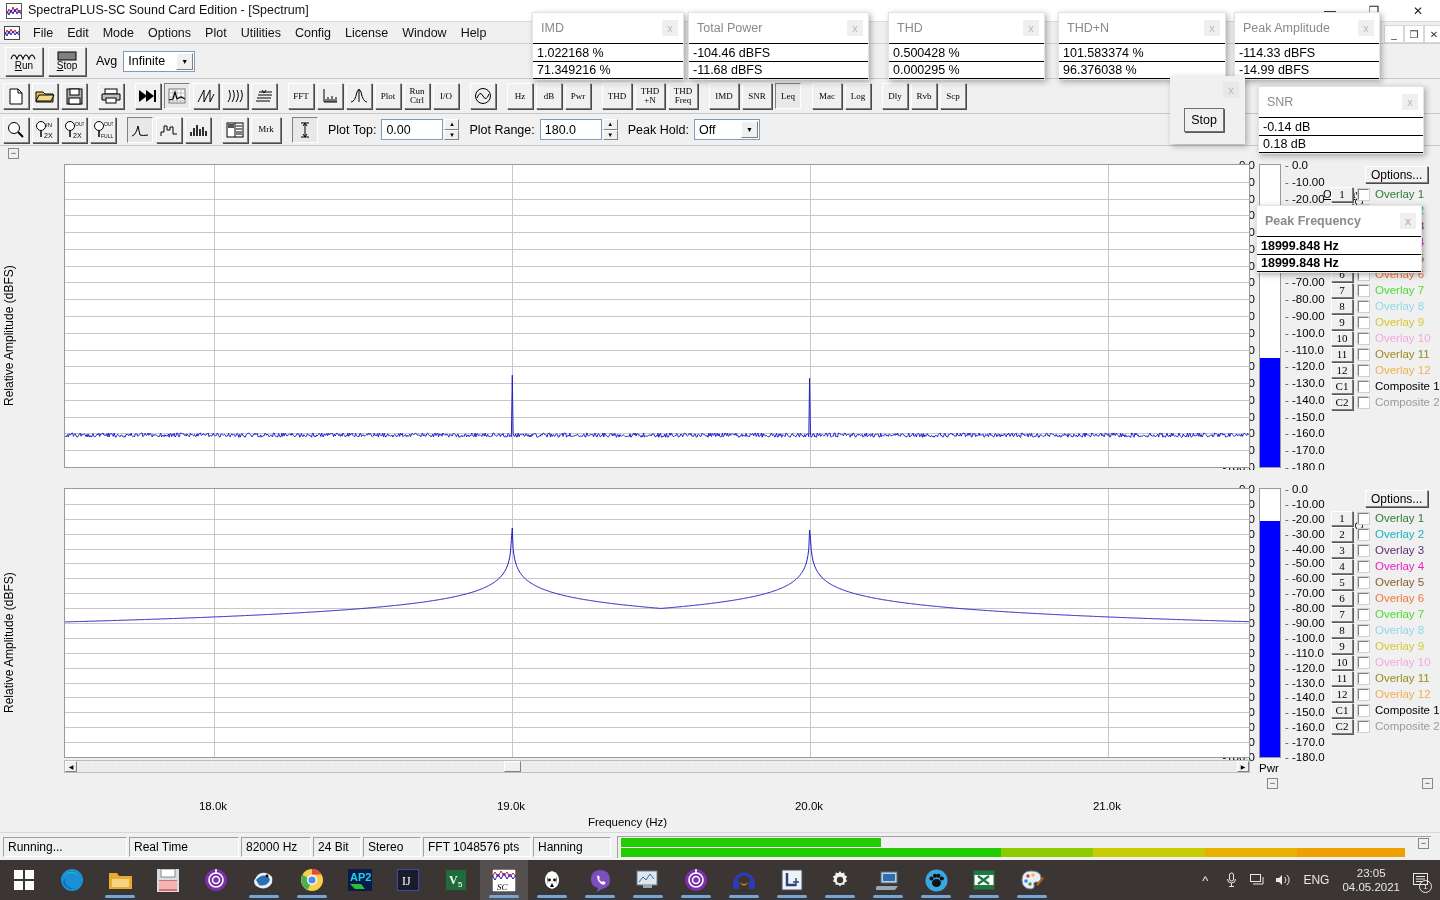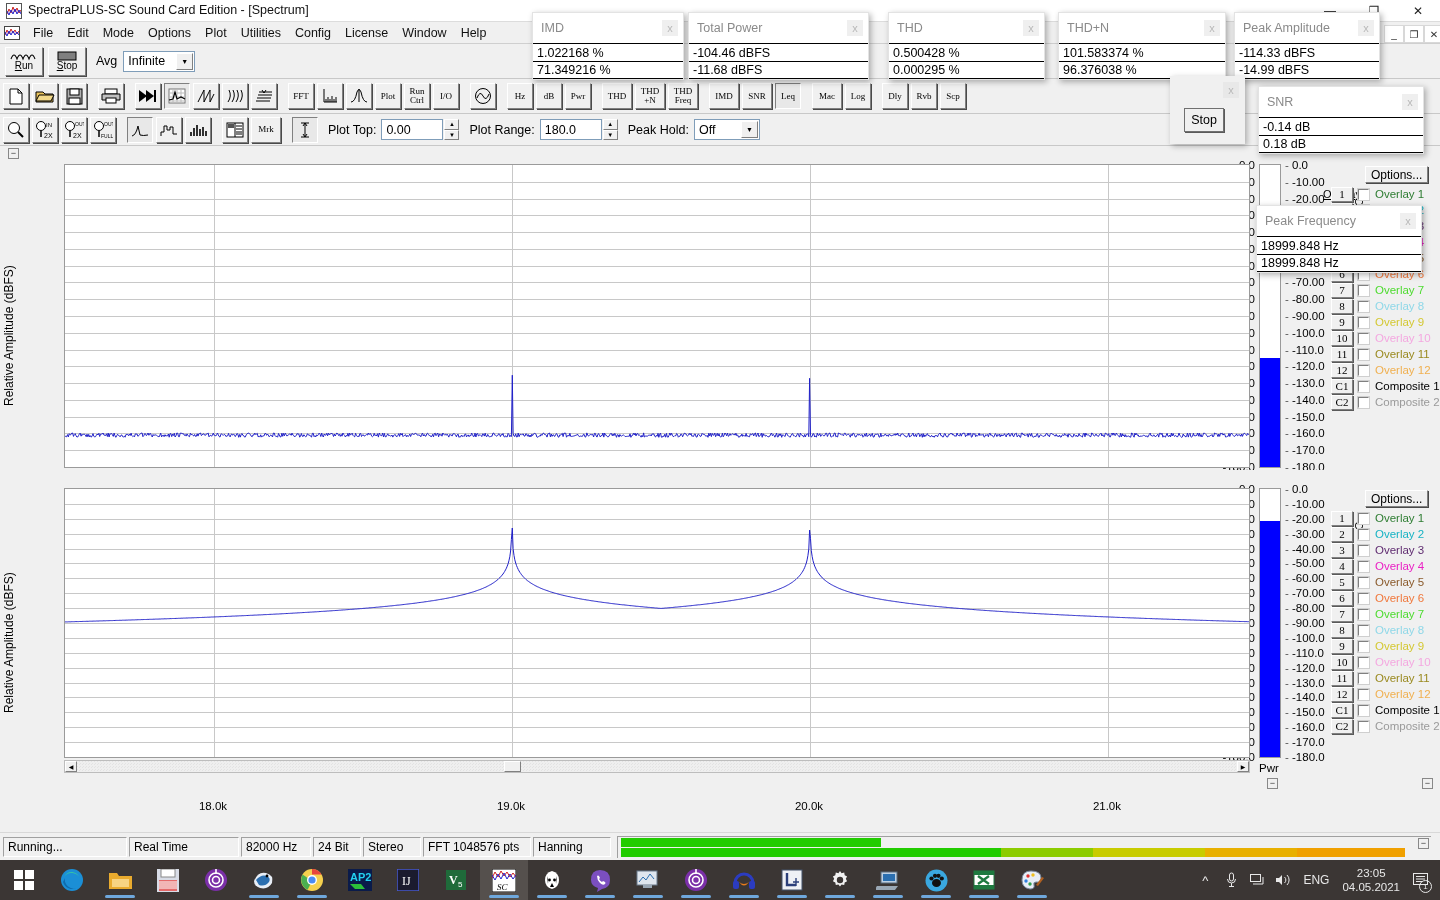--- a/index.html
+++ b/index.html
@@ -710,20 +710,21 @@
       <div class="sbtn" style="left:0;">◀</div>
       <div class="thumb" id="freqThumb" style="left: 438.985px;"></div>
       <div class="sbtn" style="right:0;">▶</div>
     </div>
     <div id="xticks">
         <div class="xtick" style="left: 212.995px; top: 330px;">18.0k</div>
         <div class="xtick" style="left: 510.985px; top: 330px;">19.0k</div>
         <div class="xtick" style="left: 808.975px; top: 330px;">20.0k</div>
         <div class="xtick" style="left: 1106.96px; top: 330px;">21.0k</div>
       </div>
+    <div class="xlabel" id="xaxislabel" style="left: 0px; top: 346px;">Frequency (Hz)</div>
   </div>
 
   <div class="ovpane" id="ovtop">
       <div class="ovtitle" style="left: 68px; top: 2px;">Overlays</div>
       <div class="levelbar" style="left: 4px; top: 18px; height: 304px;">
         <div class="fill" style="height: 36%;"></div>
       </div>
       <div class="ovytick" style="left: 30px; top: 19px;"><span class="dash">- </span>0.0</div>
       <div class="ovytick" style="left: 30px; top: 35.7778px;"><span class="dash">- </span>-10.00</div>
       <div class="ovytick" style="left: 30px; top: 52.5556px;"><span class="dash">- </span>-20.00</div>
@@ -976,21 +977,21 @@
 
   <div class="float" style="left:1258px;top:86px;width:166px;">
     <div class="fhdr">
       <span class="ftitle">SNR</span>
       <span class="fx">x</span>
     </div>
     <div class="fval">-0.14 dB</div>
     <div class="fval last">0.18 dB</div>
   </div>
 
-  <div class="float" style="left:1256px;top:205px;width:166px;">
+  <div class="float" style="left:1256px;top:205px;width:166px;font-weight:bold;">
     <div class="fhdr">
       <span class="ftitle">Peak Frequency</span>
       <span class="fx">x</span>
     </div>
     <div class="fval">18999.848 Hz</div>
     <div class="fval last">18999.848 Hz</div>
   </div>
 
   <div class="statusbar">
     <div class="scell" style="width:124px;">Running...</div>

